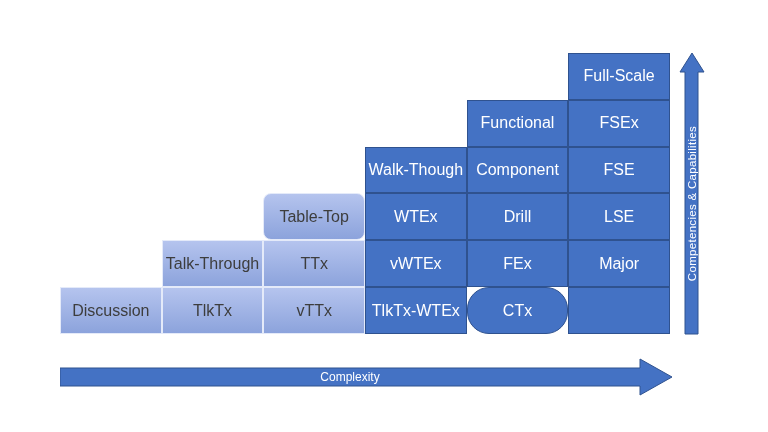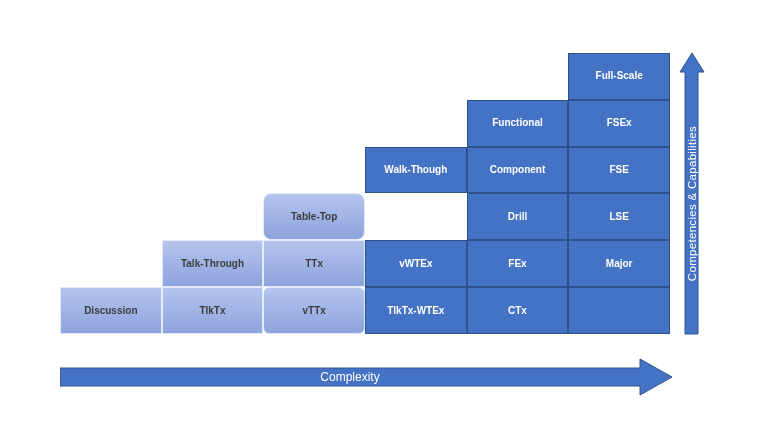--- a/index.html
+++ b/index.html
@@ -23,25 +23,24 @@
     width: 610px;
     height: 281px;
     display: grid;
     grid-template-columns: repeat(6, 1fr);
     grid-template-rows: repeat(6, 1fr);
   }
   .cell {
     display: flex;
     align-items: center;
     justify-content: center;
-    font-size: 10px;
+    font-size: 16px;
     line-height: 1;
     white-space: nowrap;
     box-sizing: border-box;
-    font-weight: bold;
   }
   .cell.dark {
     background: var(--accent);
     color: var(--dark-cell-text);
     border: 1px solid var(--dark-border);
   }
   .cell.light {
     background: linear-gradient(180deg, var(--light-top) 0%, var(--light-bottom) 100%);
     color: var(--light-cell-text);
     border: 1px solid var(--light-border);
@@ -107,32 +106,33 @@
 <div class="canvas">
 
   <div class="matrix" id="matrix-grid">
       <div class="cell dark" style="grid-area: 1 / 6;">Full-Scale</div>
       <div class="cell dark" style="grid-area: 2 / 5;">Functional</div>
       <div class="cell dark" style="grid-area: 2 / 6;">FSEx</div>
       <div class="cell dark" style="grid-area: 3 / 4;">Walk-Though</div>
       <div class="cell dark" style="grid-area: 3 / 5;">Component</div>
       <div class="cell dark" style="grid-area: 3 / 6; text-align: right;">FSE</div>
       <div class="cell light" style="grid-area: 4 / 3; border-radius: 8px;">Table-Top</div>
+      <div class="cell dark" style="grid-area: 4 / 4;">WTEx</div>
       <div class="cell dark" style="grid-area: 4 / 5;">Drill</div>
       <div class="cell dark" style="grid-area: 4 / 6;">LSE</div>
       <div class="cell light" style="grid-area: 5 / 2;">Talk-Through</div>
       <div class="cell light" style="grid-area: 5 / 3;">TTx</div>
       <div class="cell dark" style="grid-area: 5 / 4;">vWTEx</div>
       <div class="cell dark" style="grid-area: 5 / 5; text-align: right;">FEx</div>
       <div class="cell dark" style="grid-area: 5 / 6;">Major</div>
       <div class="cell light" style="grid-area: 6 / 1;">Discussion</div>
       <div class="cell light" style="grid-area: 6 / 2;">TlkTx</div>
-      <div class="cell light" style="grid-area: 6 / 3; border-radius: 6px;">vTTx</div>
+      <div class="cell light" style="grid-area: 6 / 3;">vTTx</div>
       <div class="cell dark" style="grid-area: 6 / 4;">TlkTx-WTEx</div>
-      <div class="cell dark" style="grid-area: 6 / 5;">CTx</div>
+      <div class="cell dark" style="grid-area: 6 / 5; border-radius: 22px;">CTx</div>
       <div class="cell dark" style="grid-area: 6 / 6;"></div>
     </div>
 
   <div class="x-arrow">
     <svg width="613" height="38" viewBox="0 0 613 38">
       <polygon class="arrow-shape" points="0,10 580,10 580,1 612,19 580,37 580,28 0,28"></polygon>
     </svg>
     <div class="x-arrow-label">Complexity</div>
   </div>
 

